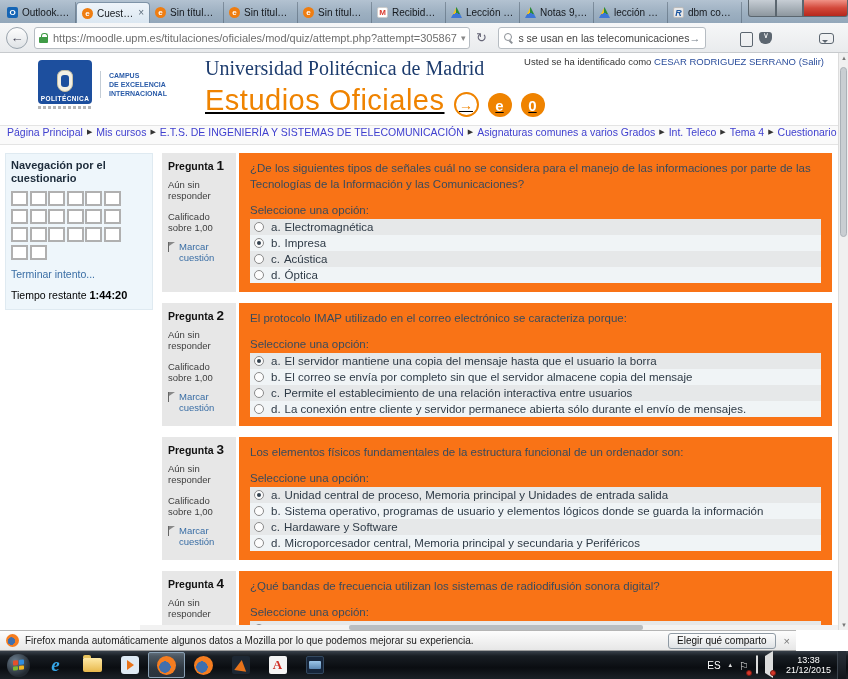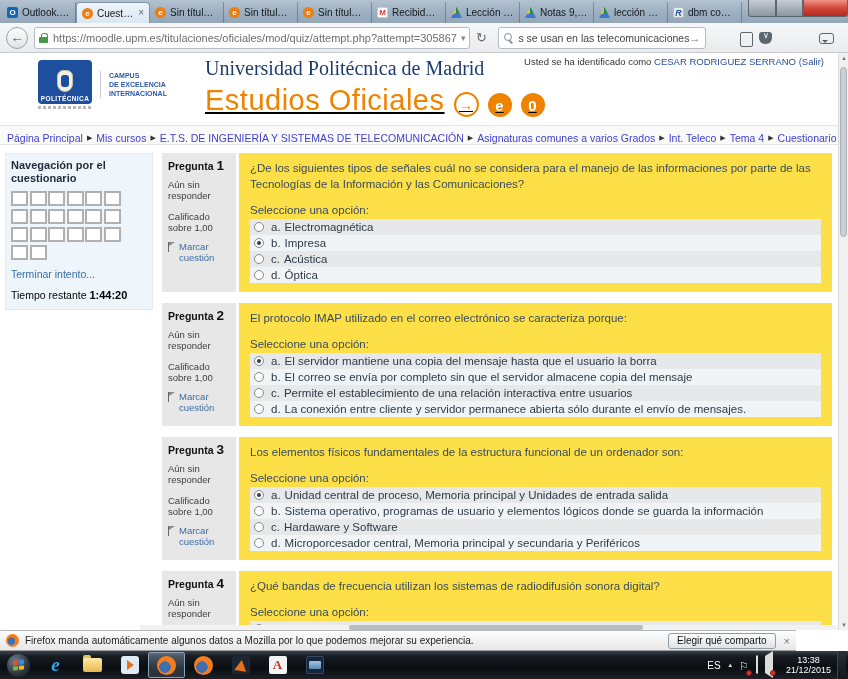--- a/index.html
+++ b/index.html
@@ -86,21 +86,21 @@
   #titles { position:absolute; left:205px; top:4px; }
   #university { font-family:"Liberation Serif",serif; font-size:20px; color:#1d3c6e; }
   #estudios-row { display:flex; align-items:flex-end; margin-top:4px;text-decoration:underline; }
   #estudios { font-size:29px; color:#ef8300; letter-spacing:.5px; }
   .hicon { width:24px; height:24px; border-radius:50%; margin-left:9px; display:flex; align-items:center; justify-content:center; font-size:15px; font-weight:bold; }
   .hicon-arrow { border:2.5px solid #ef8300; color:#ef8300; background:#fff; width:25px; height:25px; font-size:14px; }
   .hicon-e,.hicon-o { background:#ef8300; color:#fff; }
 
   
   #breadcrumb { position:absolute; top:72px; left:0; right:10px; height:20px; background:#fafafa;
-    border-top:1px solid #e4e4e4; border-bottom:1px solid #e4e4e4; display:flex; align-items:flex-end;
+    border-top:1px solid #e4e4e4; border-bottom:1px solid #e4e4e4; display:flex; align-items:flex-start;
     padding-left:7px; font-size:10.5px; white-space:nowrap; overflow:hidden; }
   .crumb { display:flex; align-items:center; }
   .crumb a { color:#4040cf; text-decoration:none; }
   .crumb-sep { color:#333; font-size:7px; margin:0 4px; }
 
   
   #content { position:absolute; top:92px; left:0; right:10px; bottom:0; display:flex; padding:8px 0 0 5px; }
 
   
   #quiznav { width:148px; flex:none; background:#eef6fb; border:1px solid #dfeaf1; padding:5px 19px 8px 5px; align-self:flex-start; }
@@ -116,21 +116,21 @@
   #questions { flex:1; margin-left:9px; padding-right:6px; }
   .question { display:flex; margin-bottom:11px; }
   .qinfo { width:74px; flex:none; background:#e7e7e7; padding:5px 6px 8px 6px; font-size:9.5px; color:#3e3e3e; }
   .qtitle { font-size:10.5px; font-weight:bold; color:#111; }
   .qtitle .qnum { font-size:13.5px; }
   .qstatus { margin-top:6px; line-height:11px; }
   .qgrade { margin-top:10px; line-height:11px; }
   .flaglink { display:flex; align-items:flex-start; margin-top:8px; color:#3a6ea5; line-height:11px; }
   .flag-icon { width:8px; height:10px; border-left:1px solid #666; position:relative; margin-right:3px; flex:none; margin-top:1px; }
   .flag-icon::after { content:""; position:absolute; left:0; top:0; width:0; height:0; border-top:4px solid #888; border-right:6px solid transparent; }
-  .qbody { flex:1; margin-left:3px; background:#fde047; padding:7px 11px 9px 11px; font-size:11.5px; color:#3a4b5c; }
+  .qbody { flex:1; margin-left:3px; background:#f97316; padding:7px 11px 9px 11px; font-size:11.5px; color:#3a4b5c; }
   .qtext { line-height:16px; margin-bottom:12px; }
   .qprompt { margin-bottom:3px; }
   .opt { display:flex; align-items:center; min-height:16px; padding:1.5px 4px; color:#2e3a46; }
   .opt.odd { background:#e6e8e9; }
   .opt.even { background:#f0f4f6; }
   .radio { width:10px; height:10px; border:1px solid #8a8a8a; border-radius:50%; background:#fdfdfd;
     margin-right:7px; flex:none; position:relative; }
   .radio.checked::after { content:""; position:absolute; inset:2px; border-radius:50%; background:#33414f; }
   .optkey { margin-right:4px; }
 

